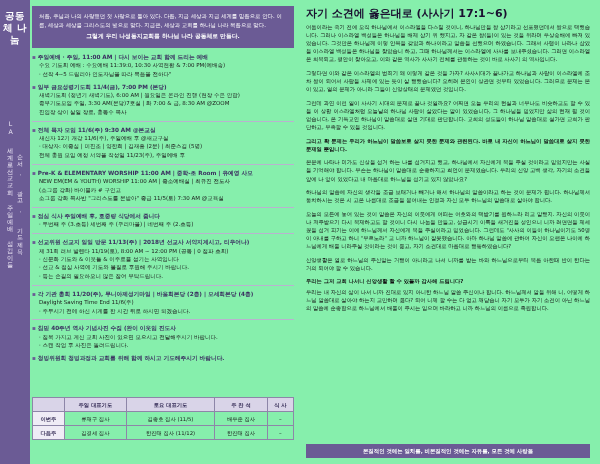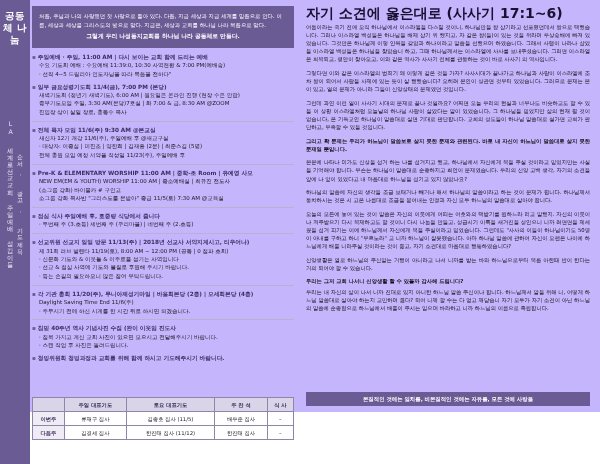--- a/index.html
+++ b/index.html
@@ -9,22 +9,22 @@
   body {
     width: 600px;
     height: 464px;
     background: #ffffff;
     font-family: "DejaVu Sans", "Liberation Sans", sans-serif;
     overflow: hidden;
   }
   .page {
     position: relative;
     width: 600px;
-    height: 412px;
-    background: #c4b5fd;
+    height: 464px;
+    background: #86efac;
     box-sizing: border-box;
   }
   
   .left-rail {
     position: absolute;
     left: 0;
     top: 0;
     width: 30px;
     height: 464px;
     background: #6b5b95;
@@ -154,21 +154,21 @@
     left: 306px;
     top: 8px;
     width: 284px;
     height: 440px;
     font-size: 5.3px;
     line-height: 8.1px;
     color: #111111;
     text-align: justify;
   }
   .r-title {
-    font-size: 14px;
+    font-size: 11px;
     font-weight: bold;
     color: #1a1030;
     margin: 0 0 4px 0;
     line-height: 11px;
   }
   .col-right p { margin: 0 0 5.5px 0; }
   .col-right p.tight { margin-bottom: 2.5px; }
   .col-right p.bold { font-weight: bold; }
 
   .footer {

